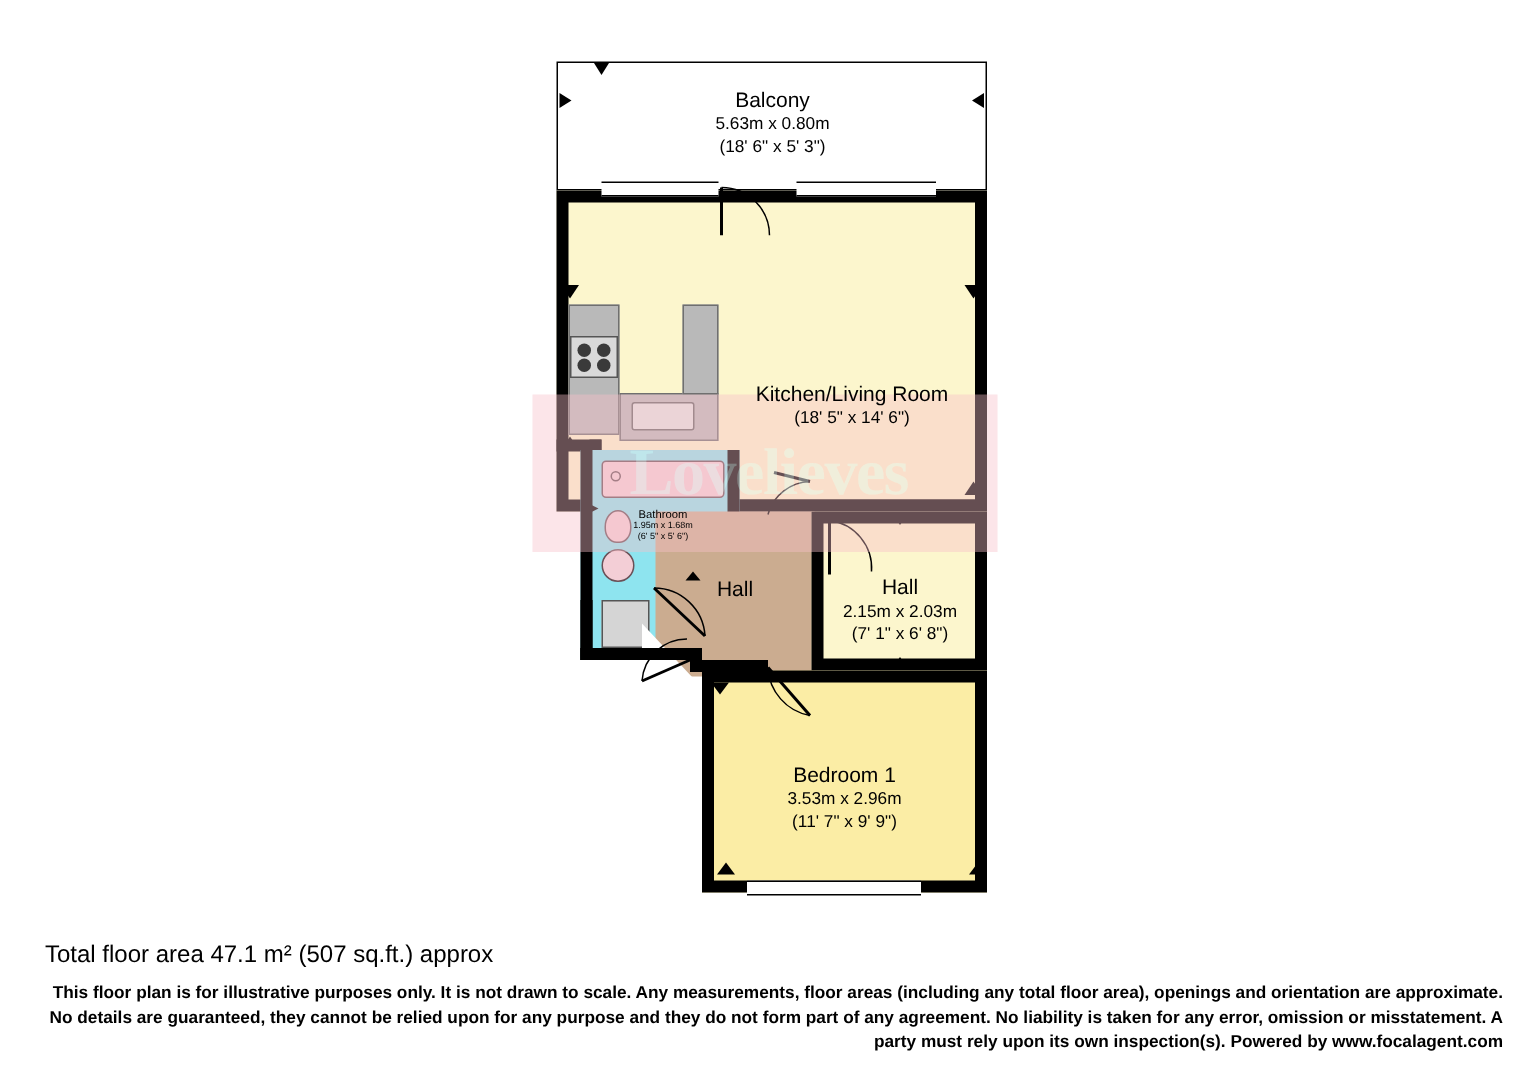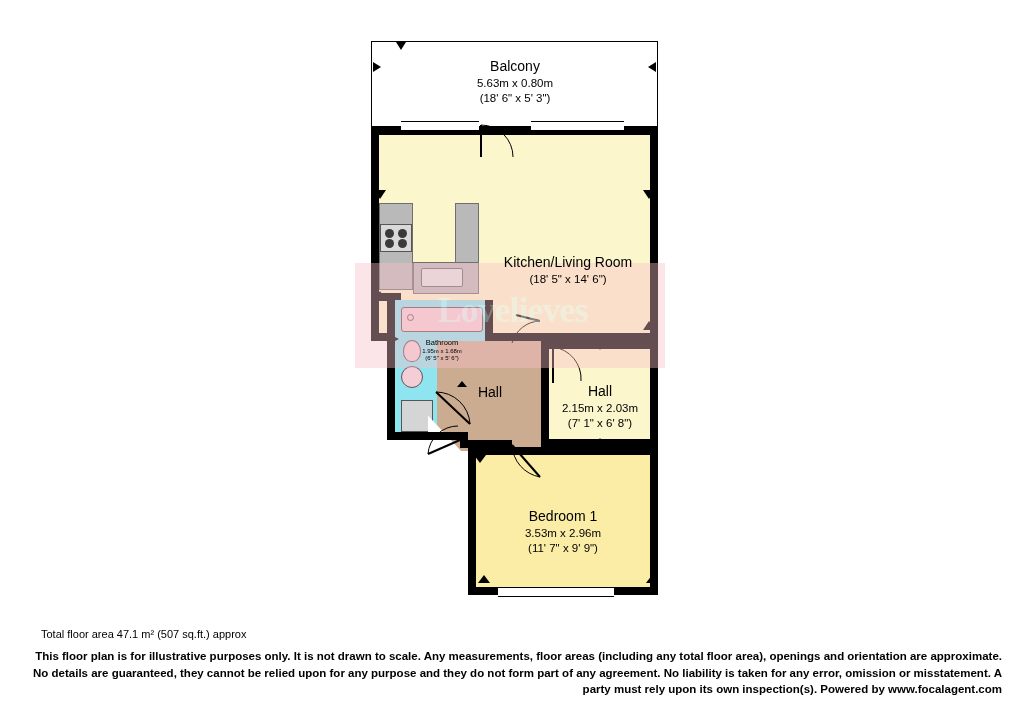--- a/index.html
+++ b/index.html
@@ -160,36 +160,36 @@
     left: 0; top: 8px;
     width: 310px; height: 105px;
     background: #f7bfc8;
     opacity: .75;
   }
   #watermark .txt {
     position: absolute;
     left: 0; top: 34px;
     width: 315px;
     text-align: center;
-    font-size: 36px;
+    font-size: 44px;
     font-weight: bold;
     color: #e8e8e8;
     letter-spacing: -1px;
     font-family: "Liberation Serif", serif;
   }
 
   
   #footer {
     position: absolute;
     left: 0; top: 628px;
     width: 1024px;
   }
   #total-area {
-    font-size: 11px;
-    padding-left: 41px;
+    font-size: 16px;
+    padding-left: 30px;
     margin-bottom: 8px;
   }
   #disclaimer {
     font-size: 11.5px;
     line-height: 1.45;
     text-align: right;
     padding: 0 22px;
     font-weight: bold;
   }
 </style>

